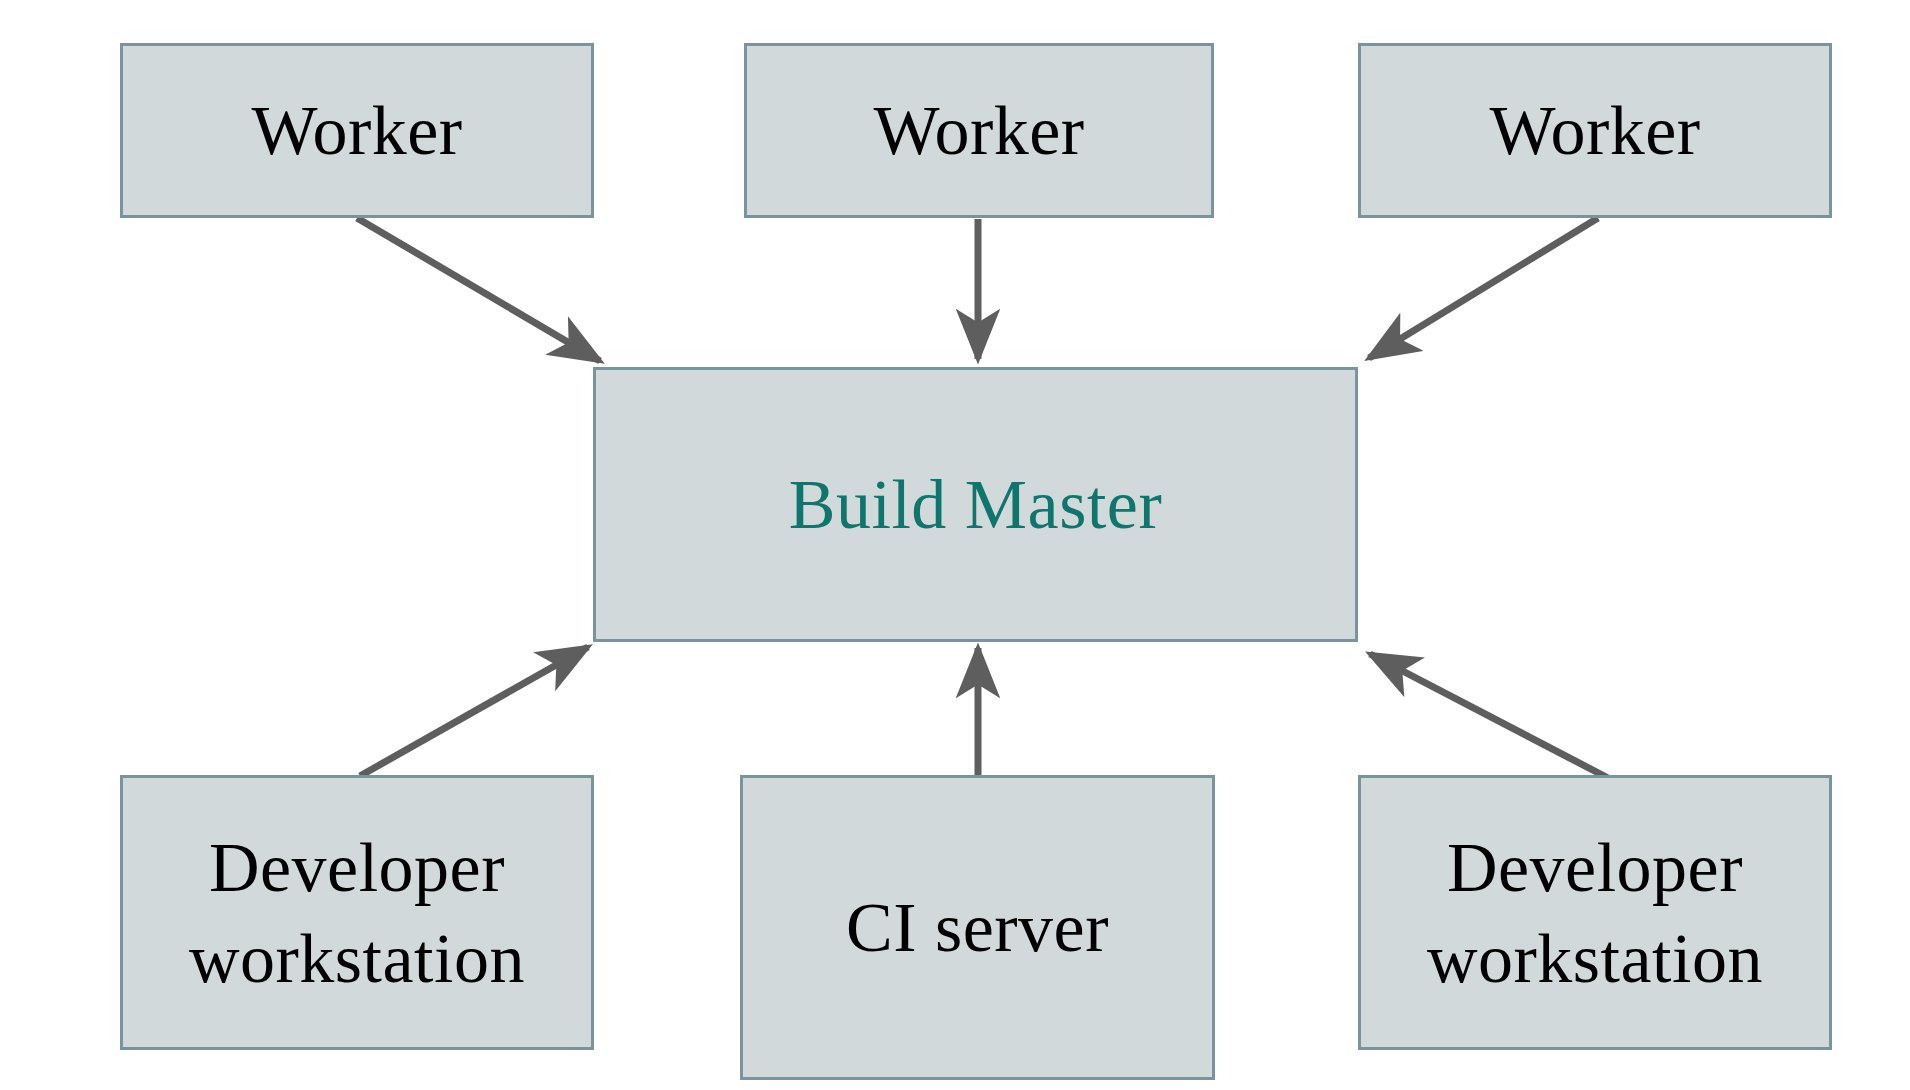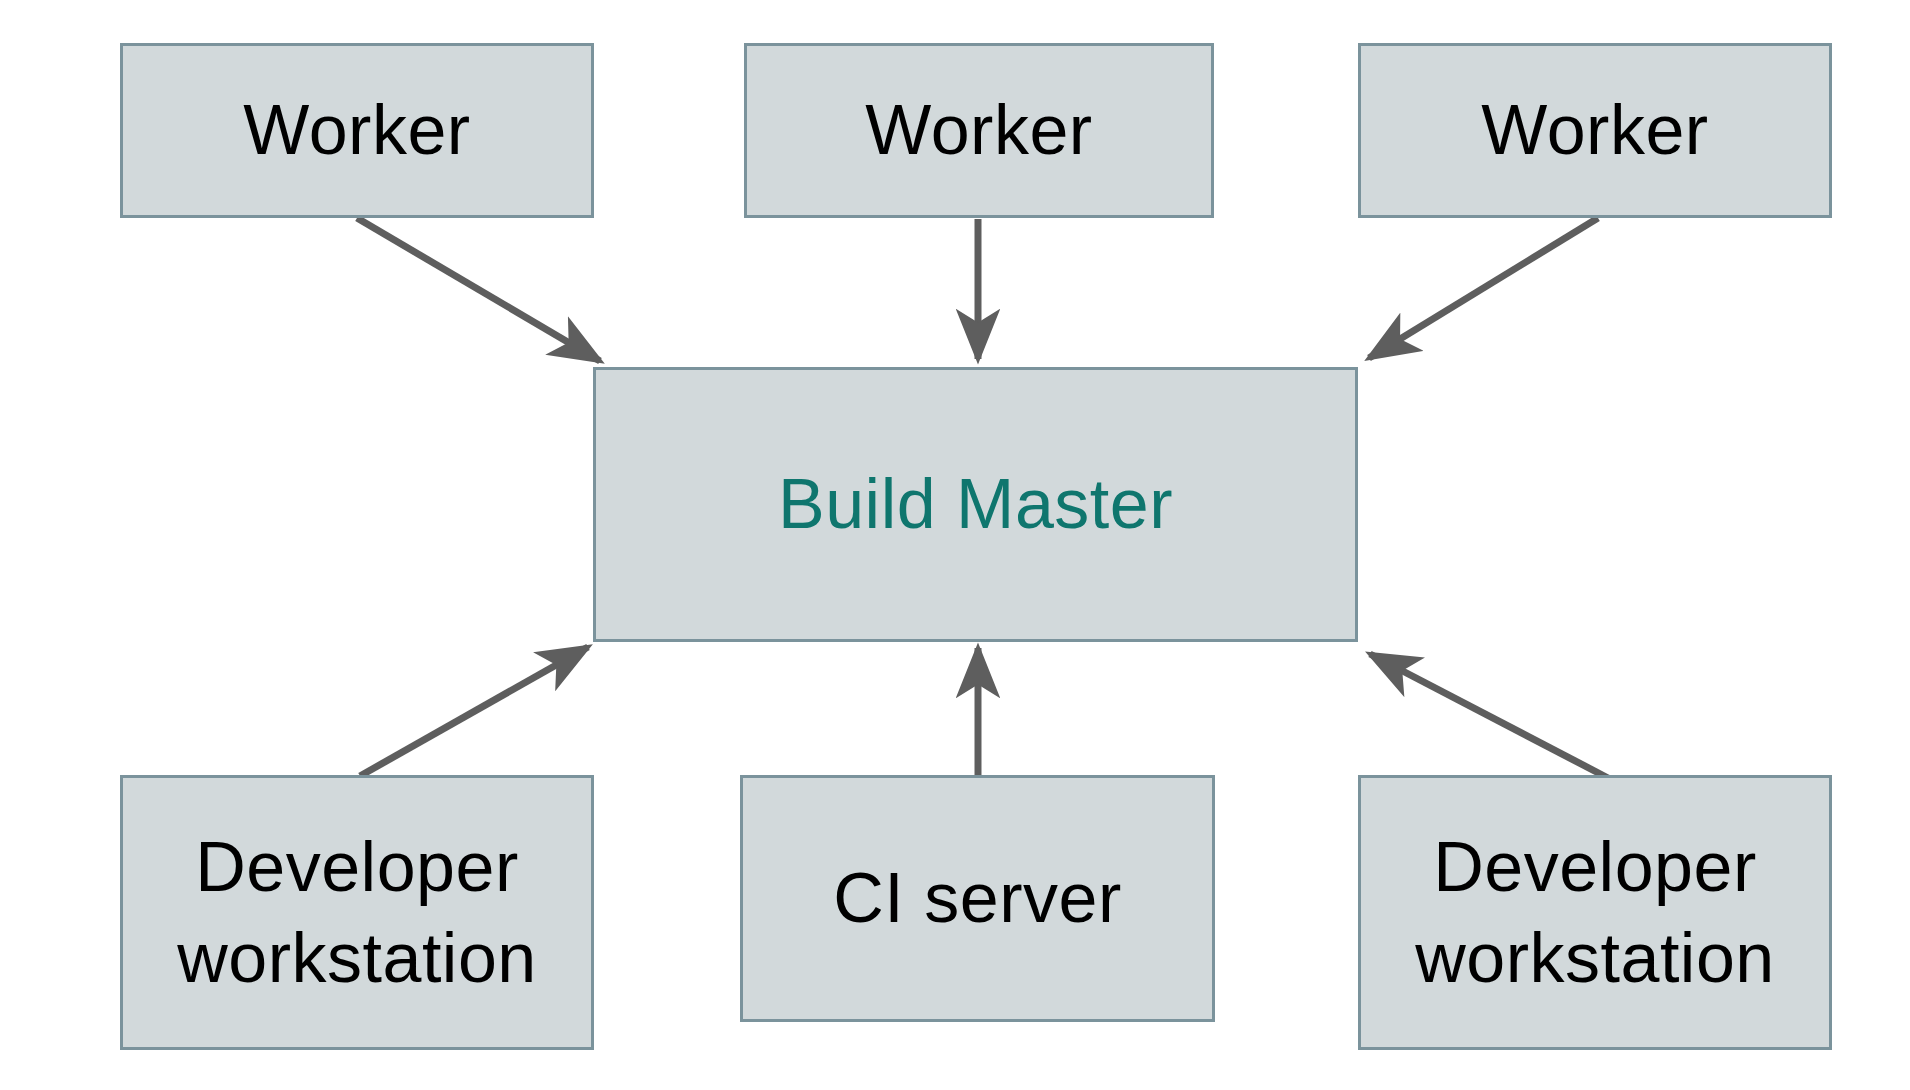--- a/index.html
+++ b/index.html
@@ -28,20 +28,21 @@
     box-sizing: border-box;
     display: flex;
     align-items: center;
     justify-content: center;
     text-align: center;
     font-size: 70px;
     font-weight: 400;
     line-height: 1.3;
     letter-spacing: 0.5px;
     padding: 0 18px;
+    font-family: Liberation Serif, serif;
   }
 </style>
 </head>
 <body>
 
 <div class="canvas">
   <svg class="edges-layer" xmlns="http://www.w3.org/2000/svg" viewBox="0 0 1910 1090">
     <defs>
       <marker id="stealth-arrowhead" markerUnits="strokeWidth" markerWidth="8" markerHeight="6.4" refX="7.2" refY="3.2" orient="auto">
         <path d="M0,0 L8,3.2 L0,6.4 L2,3.2 Z" fill="#5e5e5e"></path>
@@ -65,20 +66,20 @@
       </div>
       <div class="node" style="left: 1358px; top: 43px; width: 474px; height: 175px; background: rgb(210, 217, 219); border: 3px solid rgb(123, 147, 156); color: rgb(0, 0, 0);">
         <span>Worker</span>
       </div>
       <div class="node" style="left: 593px; top: 367px; width: 765px; height: 275px; background: rgb(210, 217, 219); border: 3px solid rgb(123, 147, 156); color: #0f766e;">
         <span>Build Master</span>
       </div>
       <div class="node" style="left: 120px; top: 775px; width: 474px; height: 275px; background: rgb(210, 217, 219); border: 3px solid rgb(123, 147, 156); color: rgb(0, 0, 0);">
         <span>Developer workstation</span>
       </div>
-      <div class="node" style="left: 740px; top: 775px; width: 475px; height: 247px; background: rgb(210, 217, 219); border: 3px solid rgb(123, 147, 156); color: rgb(0, 0, 0);">
+      <div class="node" style="left: 740px; top: 775px; width: 475px; height: 305px; background: rgb(210, 217, 219); border: 3px solid rgb(123, 147, 156); color: rgb(0, 0, 0);">
         <span>CI server</span>
       </div>
       <div class="node" style="left: 1358px; top: 775px; width: 474px; height: 275px; background: rgb(210, 217, 219); border: 3px solid rgb(123, 147, 156); color: rgb(0, 0, 0);">
         <span>Developer workstation</span>
       </div>
     </div>
 </div>
 
 </body></html>

